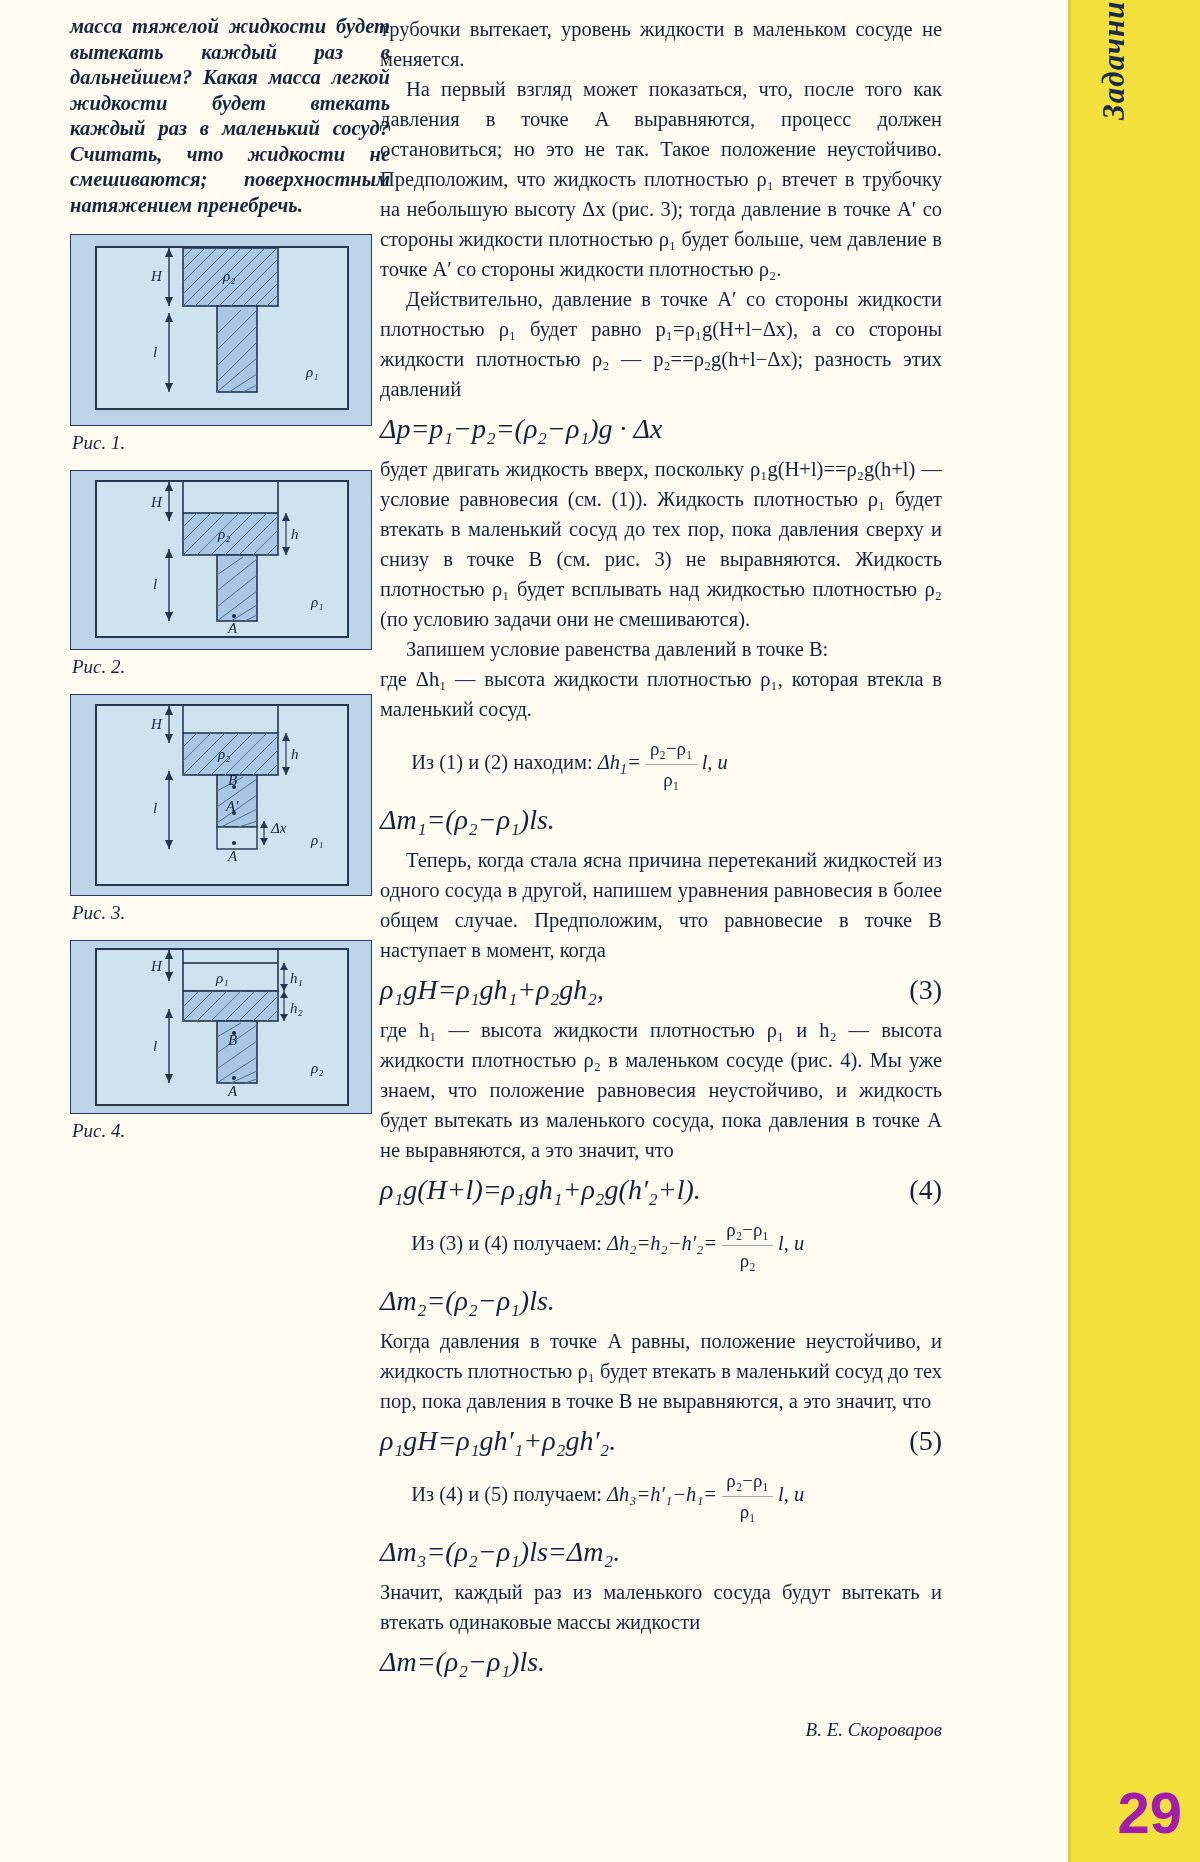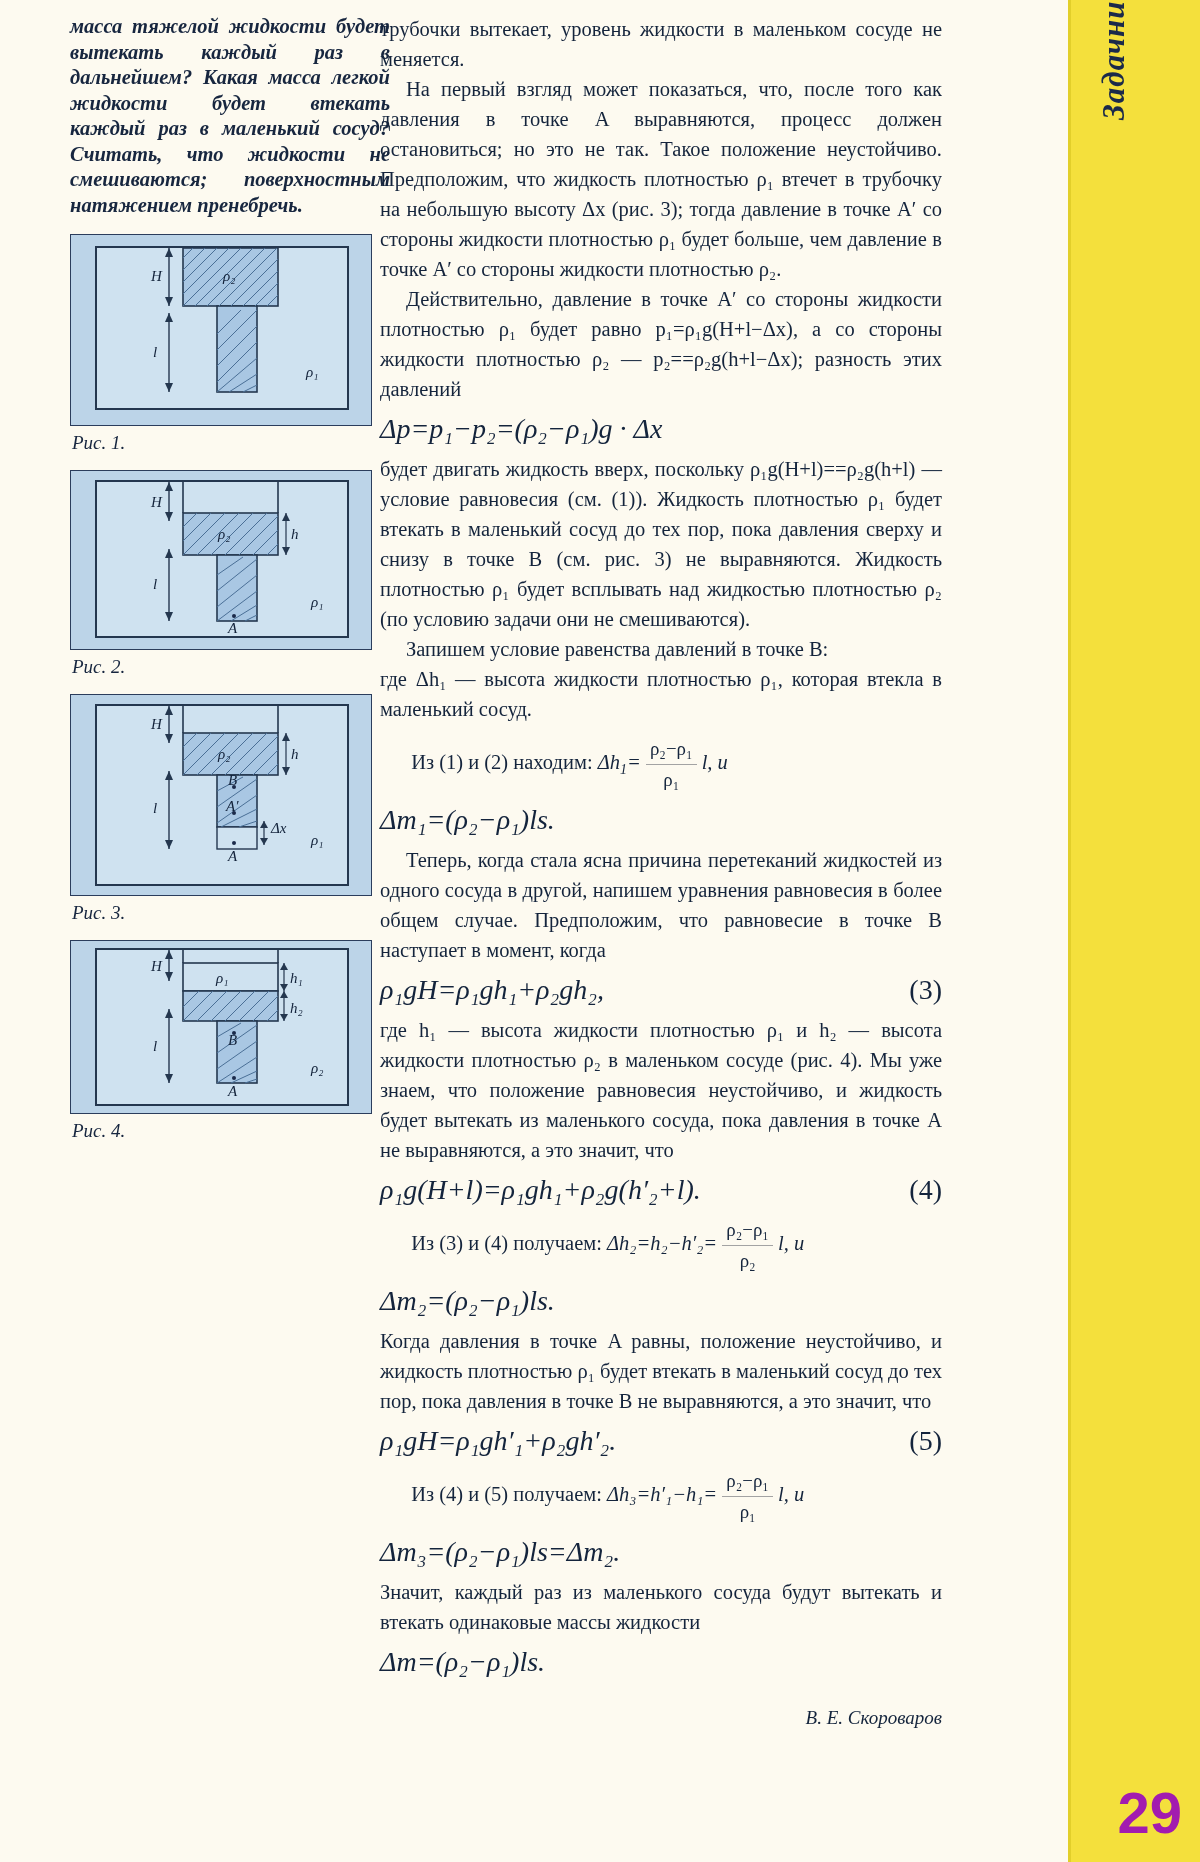--- a/index.html
+++ b/index.html
@@ -69,21 +69,21 @@
   .col-right p.noind{text-indent:0;}
   .eq{
     text-align:left; margin:10px 0 10px 0; font-style:italic; font-size:28px;
     position:relative;
   }
   .eq .num{position:absolute; right:0; font-style:normal;}
   .eq-left{
     margin:10px 0 10px 0; font-size:20.5px;
   }
   .sig{
-    text-align:right; font-style:italic; font-size:19px; margin-top:26px;
+    text-align:right; font-style:italic; font-size:19px; margin-top:38px;
   }
   .pagenum{
     position:absolute; right:18px; bottom:16px;
     font-size:58px; font-weight:bold; color:#a21caf;
     font-family:"Liberation Sans", sans-serif;
   }
   sub{font-size:0.68em;}
   .it{font-style:italic;}
   .frac{display:inline-block; vertical-align:middle; text-align:center; font-size:0.92em;}
   .frac .n{display:block; border-bottom:1px solid #a3a3a3; padding:0 4px;}

